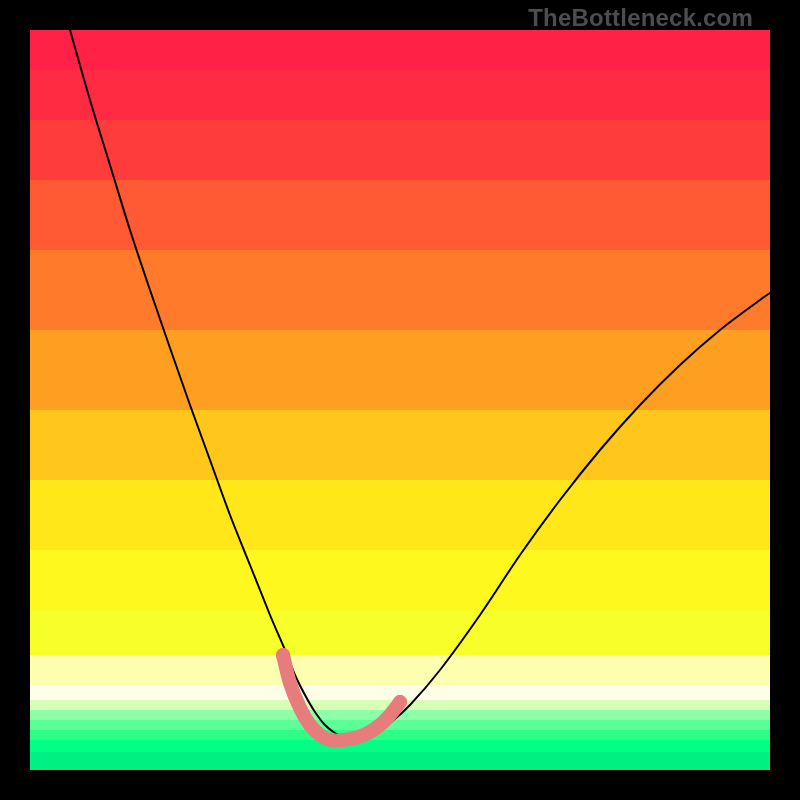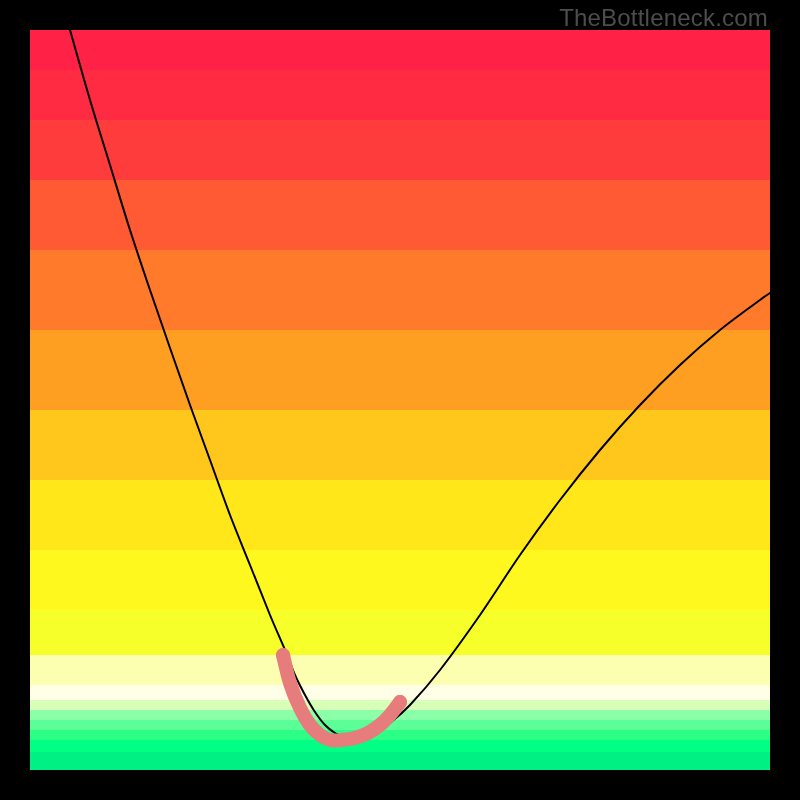--- a/index.html
+++ b/index.html
@@ -14,25 +14,25 @@
     position: absolute;
     left: 30px;
     top: 30px;
     width: 740px;
     height: 740px;
     overflow: hidden;
   }
   .watermark {
     position: absolute;
     top: 4px;
-    right: 32px;
+    right: 47px;
     color: #4d4d4d;
     font-family: Arial, Helvetica, sans-serif;
     font-size: 24px;
-    font-weight: 400;
+    font-weight: 700;
     letter-spacing: 0.2px;
     z-index: 5;
   }
   svg.gradient-bg { position: absolute; inset: 0; }
   svg.curve { position: absolute; inset: 0; }
 </style>
 </head>
 <body>
 
 <div class="frame">

